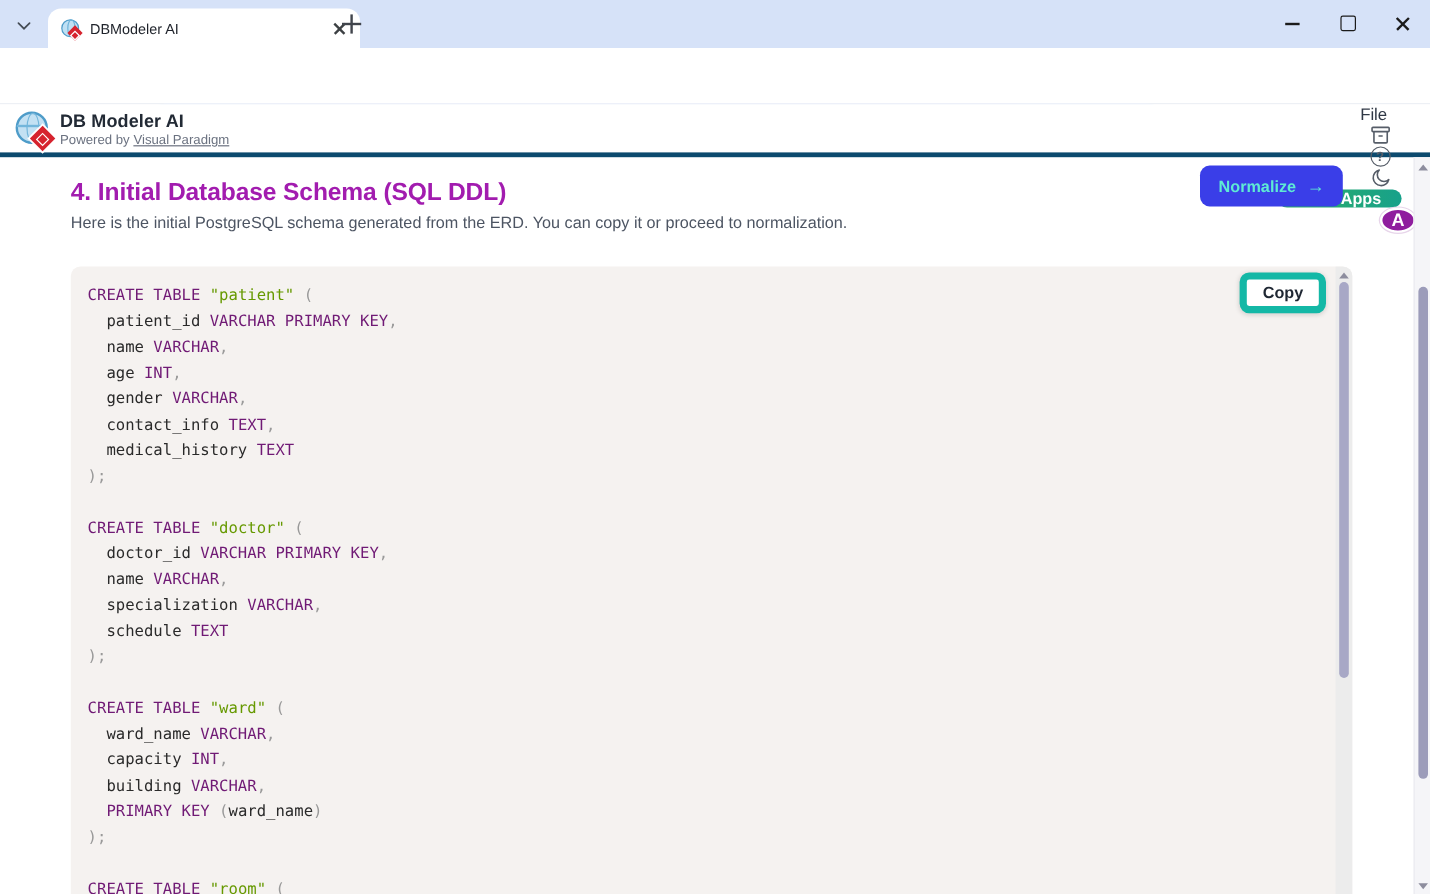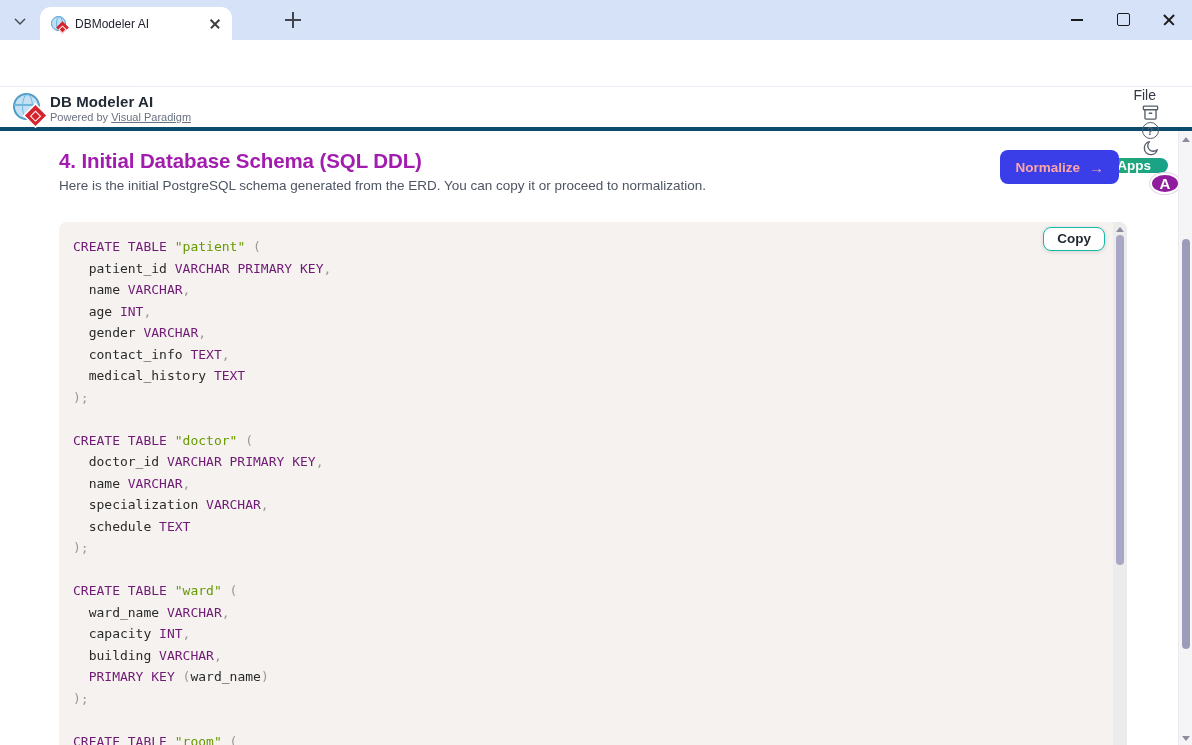--- a/index.html
+++ b/index.html
@@ -5,21 +5,21 @@
   * { margin:0; padding:0; box-sizing:border-box; }
   html,body { width:1192px; height:745px; }
   body {
     position:relative; overflow:hidden; background:#fff;
     font-family:"Liberation Sans", sans-serif;
     -webkit-font-smoothing:antialiased;
   }
   
   .tabstrip { position:absolute; top:0; left:0; right:0; height:40px; background:#d6e2f8; }
   .tab-search { position:absolute; left:8px; top:9px; width:24px; height:24px; border-radius:50%; display:flex; align-items:center; justify-content:center; cursor:pointer; }
-  .tab { position:absolute; left:40px; top:7px; width:192px; height:33px; background:#fff; border-radius:11px 11px 0 0; display:flex; align-items:center; }
+  .tab { position:absolute; left:40px; top:7px; width:260px; height:33px; background:#fff; border-radius:11px 11px 0 0; display:flex; align-items:center; }
   .favicon { position:relative; width:16px; height:16px; margin-left:11px; flex:0 0 auto; }
   .favicon .globe { position:absolute; left:0; top:0; width:15px; height:15px; border-radius:50%; background:#bfe0f4; border:1.5px solid #4e9cc9; }
   .favicon .globe::after { content:""; position:absolute; left:4px; top:-1px; width:5px; height:13px; border:1px solid #6fb4da; border-radius:50%; }
   .favicon .diamond { position:absolute; right:0; bottom:0; width:9px; height:9px; background:#d6232e; transform:rotate(45deg); }
   .favicon .diamond::after { content:""; position:absolute; left:2.5px; top:2.5px; width:4px; height:4px; border:1px solid #fff; }
   .tab-title { margin-left:8px; font-size:12px; color:#1e222a; flex:1 1 auto; white-space:nowrap; overflow:hidden; }
   .tab-close { width:16px; height:16px; margin-right:9px; position:relative; cursor:pointer; flex:0 0 auto; }
   .tab-close::before, .tab-close::after { content:""; position:absolute; left:2px; top:7.3px; width:12px; height:1.5px; background:#3c4043; }
   .tab-close::before { transform:rotate(45deg); } .tab-close::after { transform:rotate(-45deg); }
   .newtab { position:absolute; left:282px; top:9px; width:22px; height:22px; cursor:pointer; }
@@ -65,30 +65,30 @@
   .poweredby { font-size:11px; color:#6b7280; margin-top:1px; }
   .poweredby a { color:#6b7280; text-decoration:underline; cursor:pointer; }
   .appheader-right { position:absolute; right:12px; top:0; height:43px; display:flex; align-items:flex-end;flex-direction:column; }
   .file-menu { font-size:14px; color:#303845; cursor:pointer; padding:0 6px; margin-right:18px; }
   .hdr-iconbtn { width:22px; height:22px; margin-right:19px; display:flex; align-items:center; justify-content:center; cursor:pointer; }
   .help-circle { width:17px; height:17px; border:1.5px solid #565d68; border-radius:50%; display:flex; align-items:center; justify-content:center; font-size:11px; color:#565d68; font-weight:bold; }
   .moreapps-btn { height:17px; padding:0 17px; border:none; border-radius:15px; background:linear-gradient(90deg,#2fae63,#17a18a); color:#fff; font-size:13.5px; font-weight:bold; font-family:inherit; cursor:pointer; margin-right:12px; }
   .app-avatar { width:30px; height:30px; border-radius:50%; background:#8f1d9e; border:2px solid #fff; box-shadow:0 0 0 1px #e7d5ea; color:#fff; font-size:15px; font-weight:bold; display:flex; align-items:center; justify-content:center; cursor:pointer; }
   
   .page-title { position:absolute; left:59px; top:149px; font-size:20.5px; font-weight:bold; color:#a21caf; letter-spacing:-.1px; }
-  .normalize-btn { position:absolute; right:73px; top:150px; height:34px; padding:0 15px; border:none; border-radius:8px; background:#3a3ee8; color:#fca5a5; font-size:13.5px; font-weight:bold; font-family:inherit; display:flex; align-items:center; gap:9px; cursor:pointer; }
+  .normalize-btn { position:absolute; right:73px; top:138px; height:34px; padding:0 15px; border:none; border-radius:8px; background:#3a3ee8; color:#5eead4; font-size:13.5px; font-weight:bold; font-family:inherit; display:flex; align-items:center; gap:9px; cursor:pointer; }
   .normalize-btn .arr { font-size:15px; font-weight:normal; }
   .page-subtitle { position:absolute; left:59px; top:178px; font-size:13.5px; color:#4d5563; }
   
   .codewrap { position:absolute; left:59px; top:222px; width:1068px; height:523px; background:#f5f2f0; border-radius:8px 8px 0 0; overflow:hidden; }
   .code-scroll { position:absolute; left:0; top:0; right:14px; bottom:0; overflow:hidden; }
   pre.code { margin:0; padding:14px 20px 0 14px; font-family:"DejaVu Sans Mono", monospace; font-size:13px; line-height:21.5px; }
   .code-line { white-space:pre; min-height:21.5px; }
   .tok-k { color:#701a75; } .tok-s { color:#669900; } .tok-p { color:#999999; } .tok-n { color:#2a2a2a; }
-  .copy-btn { position:absolute; top:5px; right:22px; background:#fff; border:1px solid #14b8a6; border-radius:8px; box-shadow:0 1px 4px rgba(0,0,0,.14); padding:3px 13px 4px; font-size:13.5px; font-weight:bold; color:#1f2733; font-family:inherit; cursor:pointer; }
+  .copy-btn { position:absolute; top:5px; right:22px; background:#fff; border:6px solid #14b8a6; border-radius:8px; box-shadow:0 1px 4px rgba(0,0,0,.14); padding:3px 13px 4px; font-size:13.5px; font-weight:bold; color:#1f2733; font-family:inherit; cursor:pointer; }
   .inner-sb { position:absolute; top:0; right:0; bottom:0; width:14px; background:#ececec; }
   .inner-sb .arrow-up { position:absolute; top:5px; left:3px; width:0; height:0; border-left:4px solid transparent; border-right:4px solid transparent; border-bottom:5px solid #8d8d9e; cursor:pointer; }
   .inner-sb .thumb { position:absolute; top:13px; left:3px; width:8px; height:330px; background:#a8a8c6; border-radius:4px; cursor:pointer; }
   
   .page-sb { position:absolute; right:0; top:131px; bottom:0; width:14px; background:#f5f5f8; border-left:1px solid #ececf0; }
   .page-sb .arrow-up { position:absolute; top:6px; left:2.5px; width:0; height:0; border-left:4px solid transparent; border-right:4px solid transparent; border-bottom:5px solid #8d8d9e; cursor:pointer; }
   .page-sb .arrow-down { position:absolute; bottom:4px; left:2.5px; width:0; height:0; border-left:4px solid transparent; border-right:4px solid transparent; border-top:5px solid #8d8d9e; cursor:pointer; }
   .page-sb .thumb { position:absolute; top:108px; left:2.5px; width:8px; height:410px; background:#9c9cba; border-radius:4px; cursor:pointer; }
 </style>
 </head>

